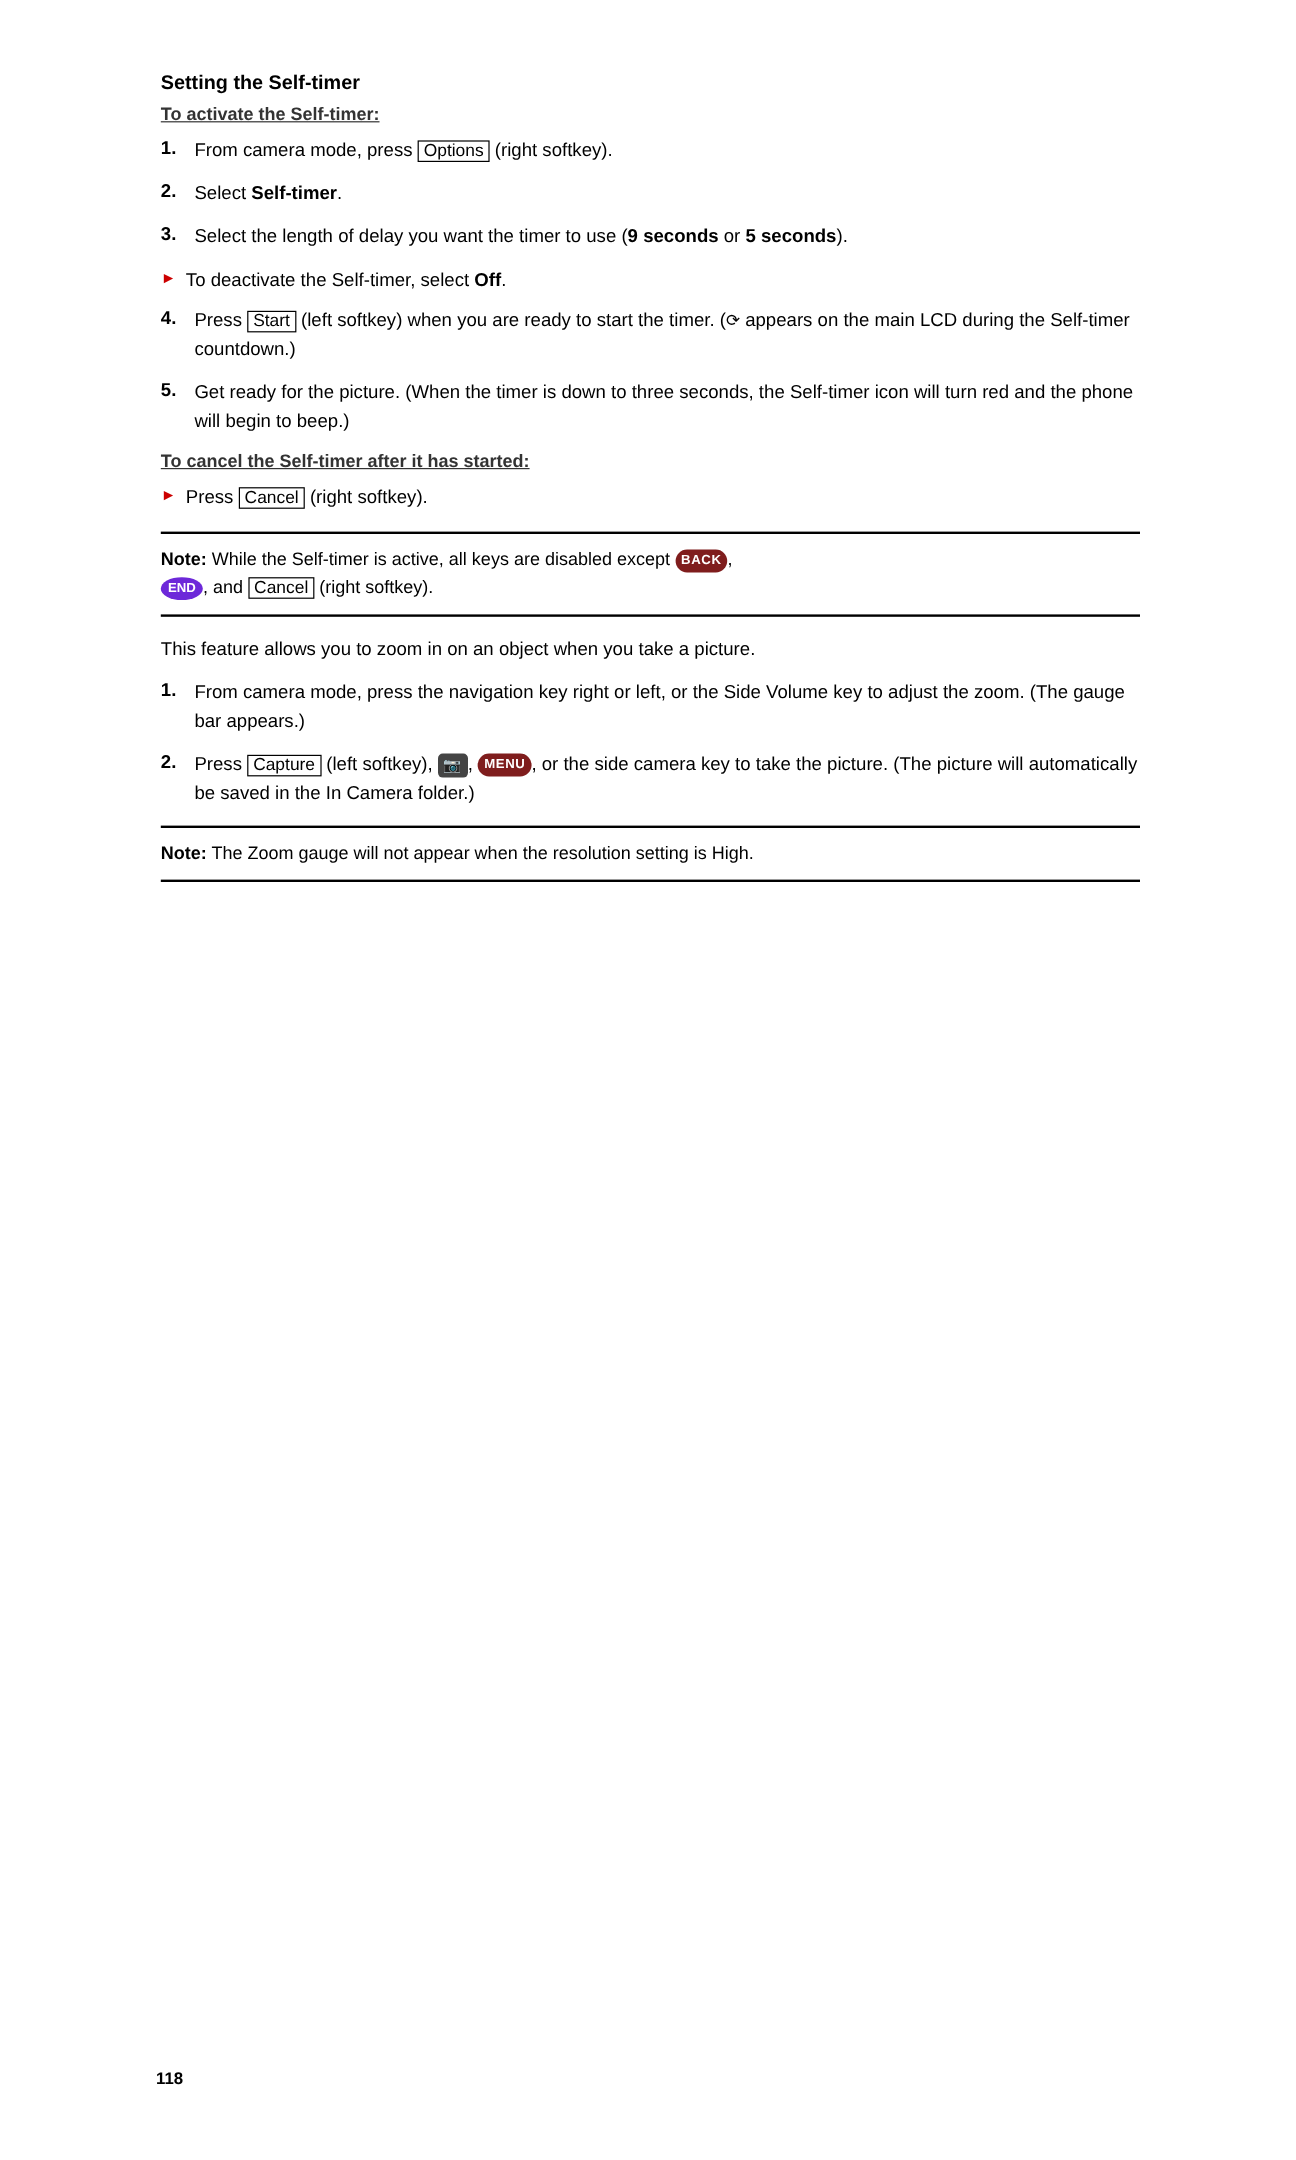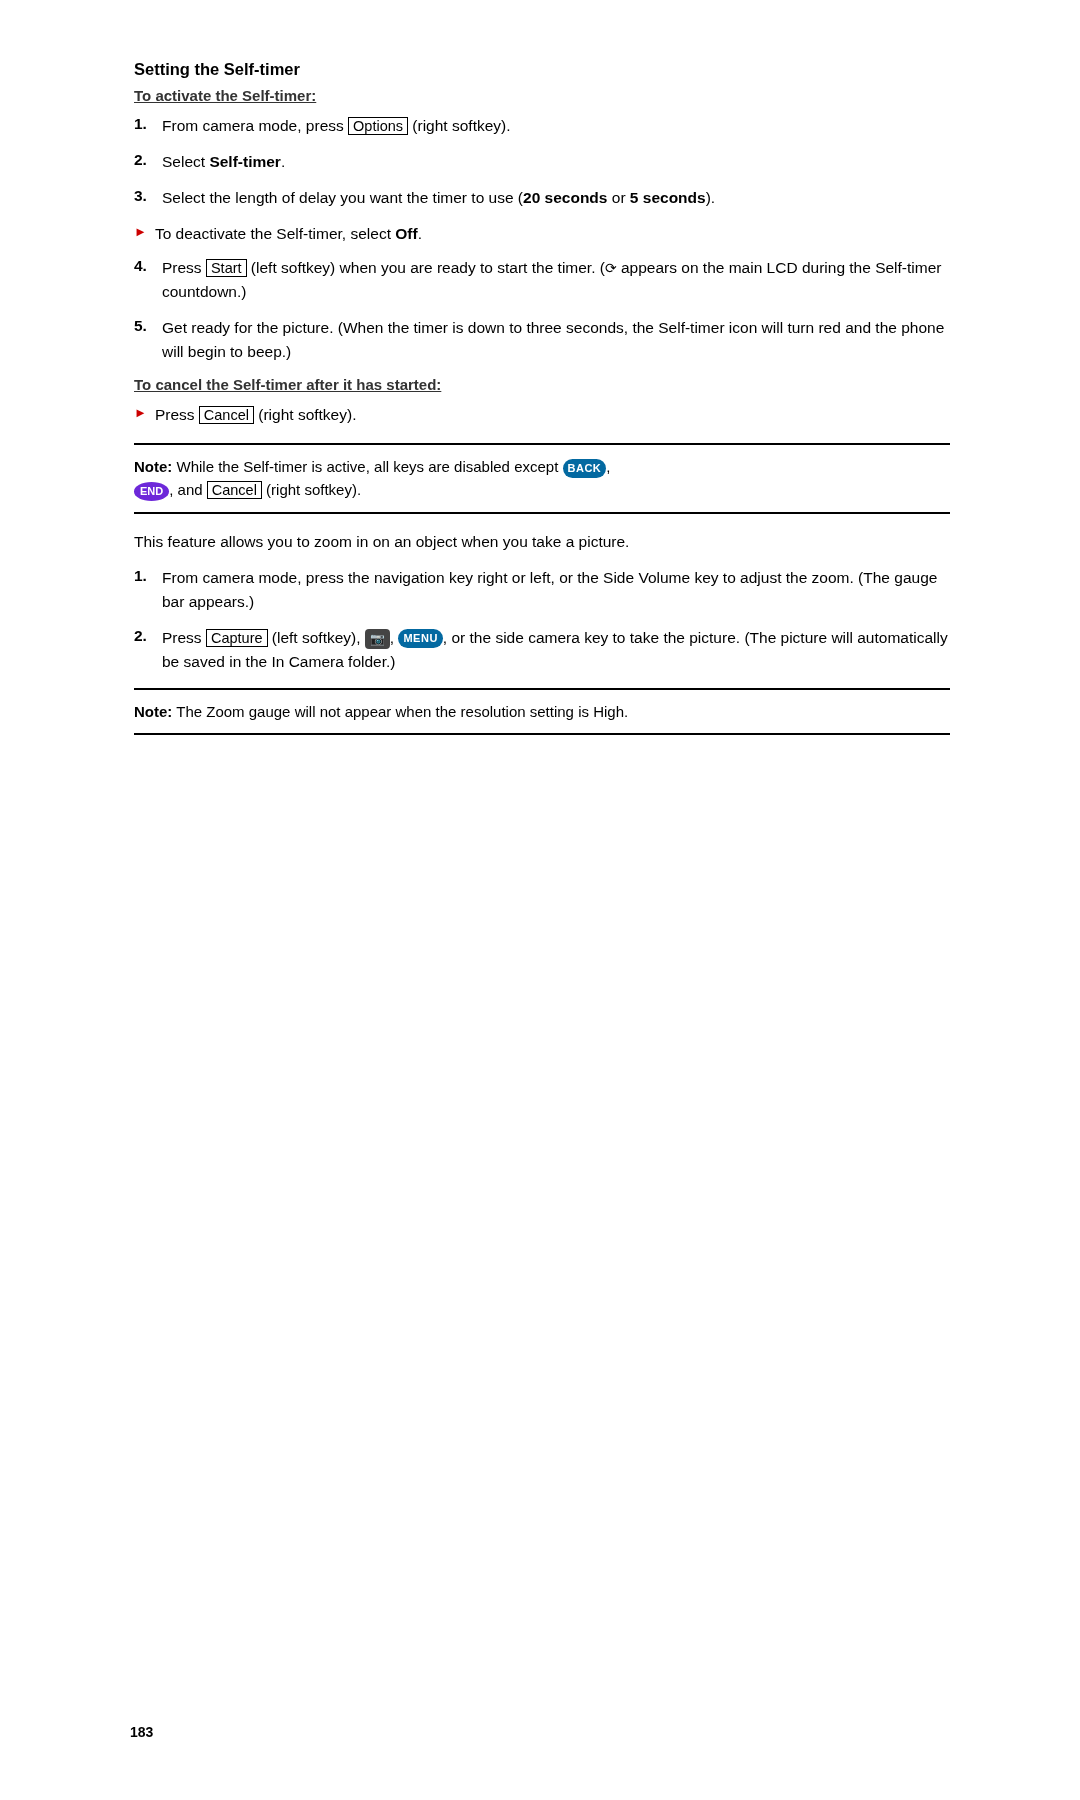--- a/index.html
+++ b/index.html
@@ -80,21 +80,21 @@
       margin: 16px 0;
       font-family: Arial, Helvetica, sans-serif;
       font-size: 15px;
       line-height: 1.55;
     }
     .note-box b {
       font-family: Arial, Helvetica, sans-serif;
     }
     .icon-btn {
       display: inline-block;
-      background: #0369a1;
+      background: #7f1d1d;
       color: #fff;
       border-radius: 10px;
       font-size: 11px;
       font-family: Arial, sans-serif;
       font-weight: bold;
       padding: 1px 5px;
       vertical-align: middle;
       letter-spacing: 0.5px;
     }
     .icon-circle {
@@ -153,21 +153,21 @@
   <div class="step">
     <span class="step-num">2.</span>
     <span class="step-body">
       Select <b>Self-timer</b>.
     </span>
   </div>
 
   <div class="step">
     <span class="step-num">3.</span>
     <span class="step-body">
-      Select the length of delay you want the timer to use (<b>20 seconds</b> or <b>5 seconds</b>).
+      Select the length of delay you want the timer to use (<b>9 seconds</b> or <b>5 seconds</b>).
     </span>
   </div>
 
   <div class="bullet-item">
     <span class="bullet-arrow">►</span>
     <span class="bullet-text">
       To deactivate the Self-timer, select <b>Off</b>.
     </span>
   </div>
 
@@ -217,13 +217,13 @@
       Press <span class="kbd">Capture</span> (left softkey), <span class="icon-camera">📷</span>, <span class="icon-btn">MENU</span>, or the side camera key to take the picture. (The picture will automatically be saved in the In Camera folder.)
     </span>
   </div>
 
   <div class="note-box" style="margin-top:14px;">
     <b>Note:</b><span> The Zoom gauge will not appear when the resolution setting is High.</span>
   </div>
 
 </div>
 
-<div class="page-num">183</div>
+<div class="page-num">118</div>
 
 </body></html>

